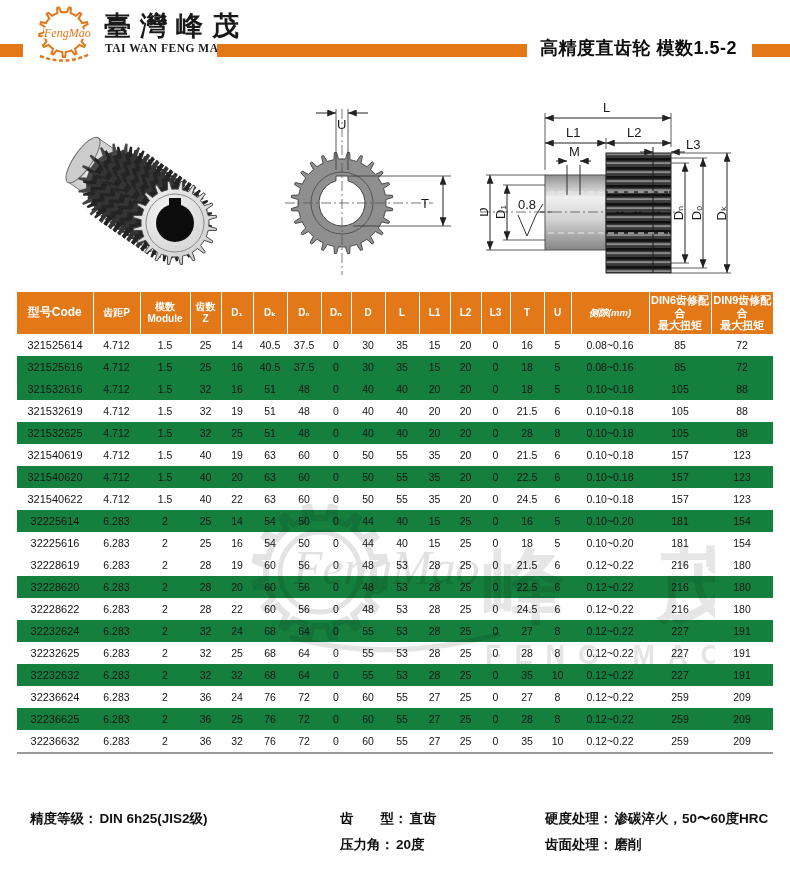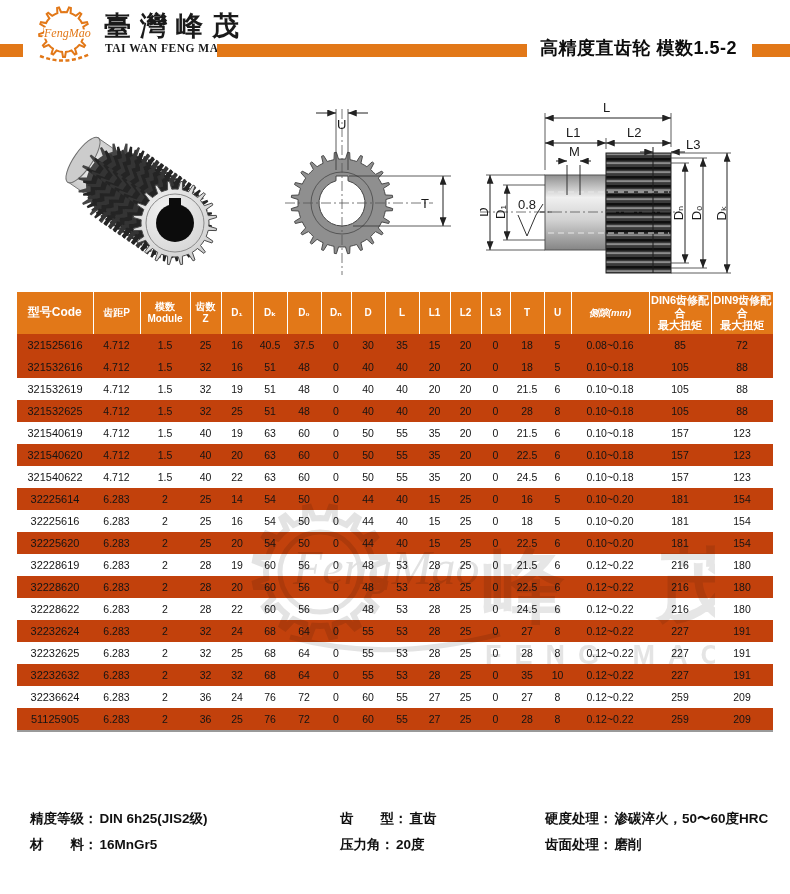--- a/index.html
+++ b/index.html
@@ -32,21 +32,21 @@
   
   .spec-table{position:absolute;left:17px;top:292px;border-collapse:collapse;table-layout:fixed;
               width:756px;border-bottom:2.5px solid #9a9a9a;}
   .spec-table thead th{background:#E27818;color:#fff;font-weight:700;font-size:10px;line-height:1.15;
               white-space:pre-line;border-left:1.5px solid #fff;padding:2px 0;height:26px;vertical-align:middle;}
   .spec-table thead th:first-child{border-left:none;font-size:12px;margin-top:20px;}
   .spec-table thead th:nth-last-child(-n+2){font-size:11px;}
   .spec-table thead th:nth-last-child(3){font-size:9.5px;font-style:italic;}
   .spec-table tbody td{font-size:10.5px;text-align:center;height:22px;padding:0;color:#141414;}
   .spec-table tbody td:first-child{font-size:11px;}
-  .spec-table tbody tr.alt{background:#c2410c;margin-left:30px;}
+  .spec-table tbody tr.alt{background:#15803d;margin-left:30px;}
 
   
   .watermark{position:absolute;left:235px;top:492px;width:480px;height:195px;opacity:.5;
              mix-blend-mode:multiply;pointer-events:none;z-index:5;}
   .wm-script{font-family:"Liberation Serif","DejaVu Serif",serif;font-style:italic;fill:#c4c4c4;font-size:48px;}
   .wm-cn{fill:#cdcdcd;font-size:82px;font-weight:700;letter-spacing:34px;}
   .wm-en{fill:#c9c9c9;font-size:27px;font-weight:700;letter-spacing:13px;}
 
   
   .specs{position:absolute;left:30px;top:806px;width:740px;display:grid;
@@ -235,20 +235,40 @@
         <th>T</th>
         <th>U</th>
         <th>侧隙(mm)</th>
         <th>DIN6齿修配合
 最大扭矩</th>
         <th>DIN9齿修配合
 最大扭矩</th>
       </tr>
   </thead>
   <tbody>
+      <tr>
+        <td>321525614</td>
+        <td>4.712</td>
+        <td>1.5</td>
+        <td>25</td>
+        <td>14</td>
+        <td>40.5</td>
+        <td>37.5</td>
+        <td>0</td>
+        <td>30</td>
+        <td>35</td>
+        <td>15</td>
+        <td>20</td>
+        <td>0</td>
+        <td>16</td>
+        <td>5</td>
+        <td>0.08~0.16</td>
+        <td>85</td>
+        <td>72</td>
+      </tr>
       <tr class="alt">
         <td>321525616</td>
         <td>4.712</td>
         <td>1.5</td>
         <td>25</td>
         <td>16</td>
         <td>40.5</td>
         <td>37.5</td>
         <td>0</td>
         <td>30</td>
@@ -415,40 +435,20 @@
         <td>40</td>
         <td>15</td>
         <td>25</td>
         <td>0</td>
         <td>18</td>
         <td>5</td>
         <td>0.10~0.20</td>
         <td>181</td>
         <td>154</td>
       </tr>
-      <tr class="alt">
-        <td>32225620</td>
-        <td>6.283</td>
-        <td>2</td>
-        <td>25</td>
-        <td>20</td>
-        <td>54</td>
-        <td>50</td>
-        <td>0</td>
-        <td>44</td>
-        <td>40</td>
-        <td>15</td>
-        <td>25</td>
-        <td>0</td>
-        <td>22.5</td>
-        <td>6</td>
-        <td>0.10~0.20</td>
-        <td>181</td>
-        <td>154</td>
-      </tr>
       <tr>
         <td>32228619</td>
         <td>6.283</td>
         <td>2</td>
         <td>28</td>
         <td>19</td>
         <td>60</td>
         <td>56</td>
         <td>0</td>
         <td>48</td>
@@ -576,58 +576,75 @@
         <td>27</td>
         <td>25</td>
         <td>0</td>
         <td>27</td>
         <td>8</td>
         <td>0.12~0.22</td>
         <td>259</td>
         <td>209</td>
       </tr>
       <tr class="alt">
-        <td>51125905</td>
+        <td>32236625</td>
         <td>6.283</td>
         <td>2</td>
         <td>36</td>
         <td>25</td>
         <td>76</td>
         <td>72</td>
         <td>0</td>
         <td>60</td>
         <td>55</td>
         <td>27</td>
         <td>25</td>
         <td>0</td>
         <td>28</td>
         <td>8</td>
+        <td>0.12~0.22</td>
+        <td>259</td>
+        <td>209</td>
+      </tr>
+      <tr>
+        <td>32236632</td>
+        <td>6.283</td>
+        <td>2</td>
+        <td>36</td>
+        <td>32</td>
+        <td>76</td>
+        <td>72</td>
+        <td>0</td>
+        <td>60</td>
+        <td>55</td>
+        <td>27</td>
+        <td>25</td>
+        <td>0</td>
+        <td>35</td>
+        <td>10</td>
         <td>0.12~0.22</td>
         <td>259</td>
         <td>209</td>
       </tr>
     </tbody>
 </table>
 
 <svg class="watermark" width="480" height="195" viewBox="0 0 480 195">
   <polygon fill="none" stroke="#c8c8c8" stroke-width="6" points="85.0,26.0 91.3,26.4 95.8,14.9 99.9,15.7 99.7,28.0 105.7,30.1 111.4,32.9 119.9,24.0 123.4,26.3 118.4,37.6 123.2,41.8 127.4,46.6 138.7,41.6 141.0,45.1 132.1,53.6 134.9,59.3 137.0,65.3 149.3,65.1 150.1,69.2 138.6,73.7 139.0,80.0 138.6,86.3 150.1,90.8 149.3,94.9 137.0,94.7 134.9,100.7 132.1,106.4 141.0,114.9 138.7,118.4 127.4,113.4 123.2,118.2 118.4,122.4 123.4,133.7 119.9,136.0 111.4,127.1 105.7,129.9 99.7,132.0 99.9,144.3 95.8,145.1 91.3,133.6 85.0,134.0 78.7,133.6 74.2,145.1 70.1,144.3 70.3,132.0 64.3,129.9 58.6,127.1 50.1,136.0 46.6,133.7 51.6,122.4 46.8,118.2 42.6,113.4 31.3,118.4 29.0,114.9 37.9,106.4 35.1,100.7 33.0,94.7 20.7,94.9 19.9,90.8 31.4,86.3 31.0,80.0 31.4,73.7 19.9,69.2 20.7,65.1 33.0,65.3 35.1,59.3 37.9,53.6 29.0,45.1 31.3,41.6 42.6,46.6 46.8,41.8 51.6,37.6 46.6,26.3 50.1,24.0 58.6,32.9 64.3,30.1 70.3,28.0 70.1,15.7 74.2,14.9 78.7,26.4"></polygon>
   <circle cx="85" cy="80" r="40" fill="none" stroke="#c8c8c8" stroke-width="5"></circle>
   <text x="58" y="92" class="wm-script">FengMao</text>
   <path d="M 55 145 Q 150 172 265 142" fill="none" stroke="#c8c8c8" stroke-width="5"></path>
   <text x="248" y="122" class="wm-cn">峰 茂</text>
   <text x="250" y="172" class="wm-en">FENG MAO</text>
 </svg>
 
 <div class="specs">
   <div>
     <div class="spec-line">
       <span class="spec-label">精度等级：</span><span>DIN 6h25(JIS2级)</span>
-    </div>
-    <div class="spec-line">
-      <span class="spec-label">材　　料：</span><span>16MnGr5</span>
     </div>
   </div>
   <div>
     <div class="spec-line">
       <span class="spec-label">齿　　型：</span><span>直齿</span>
     </div>
     <div class="spec-line">
       <span class="spec-label">压力角：</span><span>20度</span>
     </div>
   </div>

